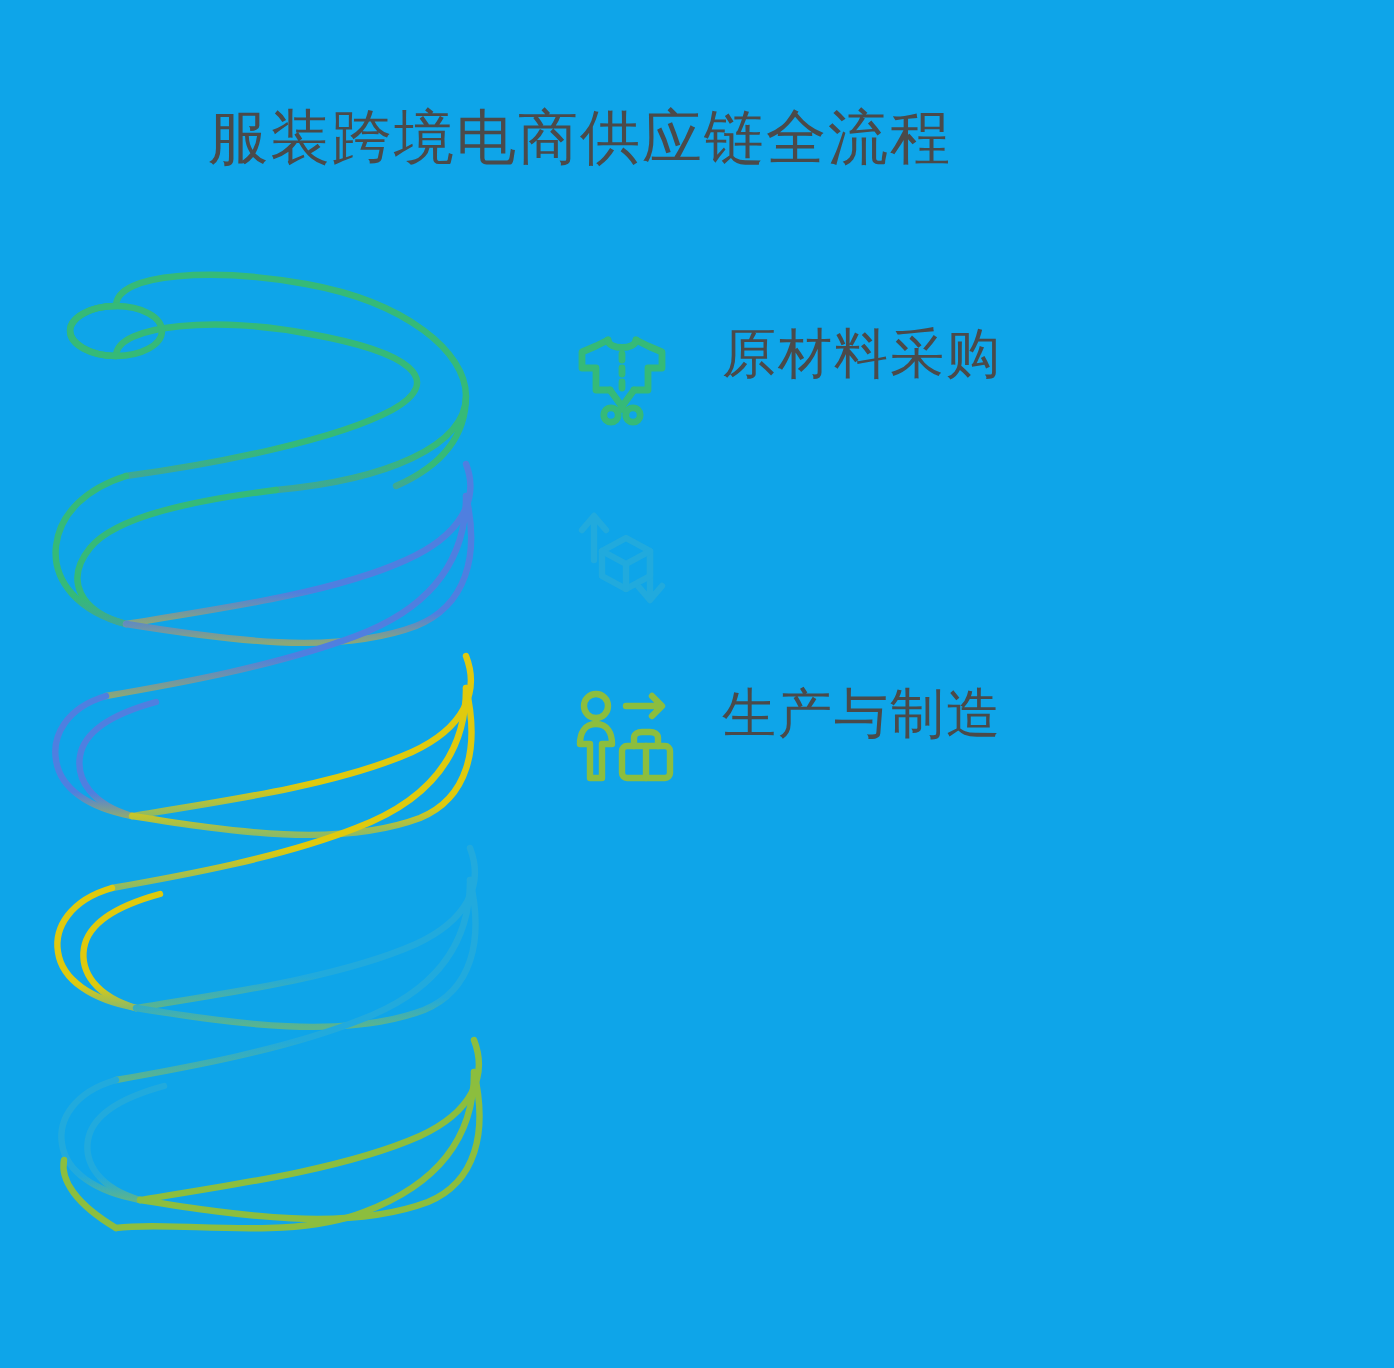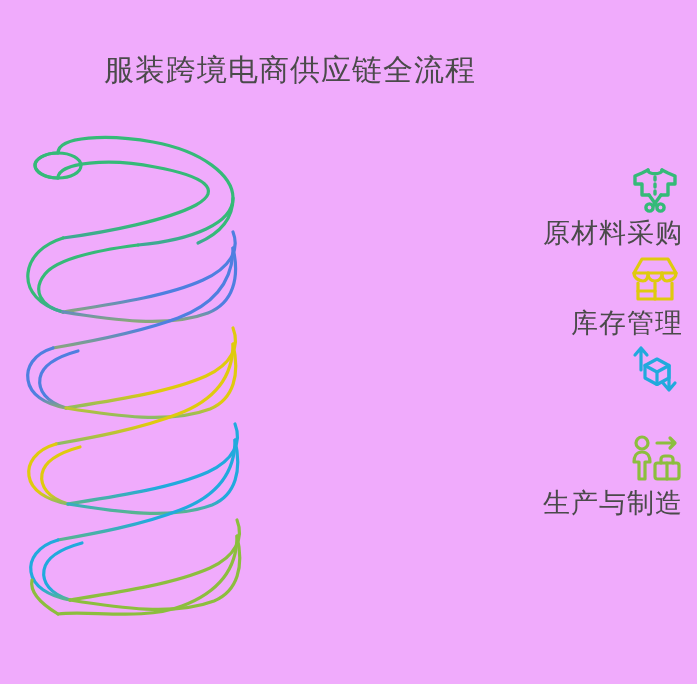--- a/index.html
+++ b/index.html
@@ -9,21 +9,21 @@
     background: #ffffff;
   }
   body {
     font-family: "Liberation Sans", "DejaVu Sans", sans-serif;
     -webkit-font-smoothing: antialiased;
   }
   #stage {
     position: relative;
     width: 697px;
     height: 684px;
-    background: #f0abfc;
+    background: #0ea5e9;
     overflow: hidden;
     text-decoration: underline;
   }
 
   
   #title {
     position: absolute;
     left: 0;
     top: 50px;
     width: 580px;
@@ -52,23 +52,22 @@
 
   
   #steps {
     position: absolute;
     left: 283px;
     top: 160px;
     width: 400px;
   }
   .step-row {
     display: flex;
-    align-items: flex-end;
+    align-items: flex-start;
     height: 90px;
-    flex-direction: column;
   }
   .step-icon {
     width: 56px;
     height: 56px;
     flex: 0 0 56px;
     display: flex;
     align-items: center;
     justify-content: center;
   }
   .step-icon svg {
@@ -207,34 +206,20 @@
           <path d="M26 15 L26 18 M26 22 L26 25 M26 29 L26 32"></path>
           <path d="M20 33 L28 44 M32 33 L24 44"></path>
           <circle cx="20.5" cy="45.5" r="3.6"></circle>
           <circle cx="31.5" cy="45.5" r="3.6"></circle>
         </svg>
       </span>
       <span class="step-label">原材料采购</span>
     </div>
 
 
-    <div class="step-row">
-      <span class="step-icon">
-        <svg viewBox="0 0 52 52" fill="none" stroke="#dfca0e" stroke-width="3.2" stroke-linecap="round" stroke-linejoin="round">
-          <path d="M13 7 L39 7 L47 21 L5 21 Z"></path>
-          <path d="M5 21 C5 26, 10 29, 14 29 C18 29, 19 26, 19 21"></path>
-          <path d="M19 21 C19 26, 22 29, 26 29 C30 29, 33 26, 33 21"></path>
-          <path d="M33 21 C33 26, 34 29, 38 29 C42 29, 47 26, 47 21"></path>
-          <path d="M9 31 L9 47 L43 47 L43 31"></path>
-          <path d="M9 39 L26 39"></path>
-          <path d="M26 31 L26 47"></path>
-        </svg>
-      </span>
-      <span class="step-label">库存管理</span>
-    </div>
 
     <div class="step-row">
       <span class="step-icon">
         <svg viewBox="0 0 52 52" fill="none" stroke="#21aadd" stroke-width="3.2" stroke-linecap="round" stroke-linejoin="round">
           <path d="M12 28 L12 10 M12 6 L6 13 M12 6 L18 13"></path>
           <path d="M40 24 L40 44 M40 48 L34 41 M40 48 L46 41"></path>
           <path d="M28 17 L40 23.5 L40 36 L28 42.5 L16 36 L16 23.5 Z"></path>
           <path d="M16 23.5 L28 30 L40 23.5"></path>
           <path d="M28 30 L28 42.5"></path>
         </svg>

